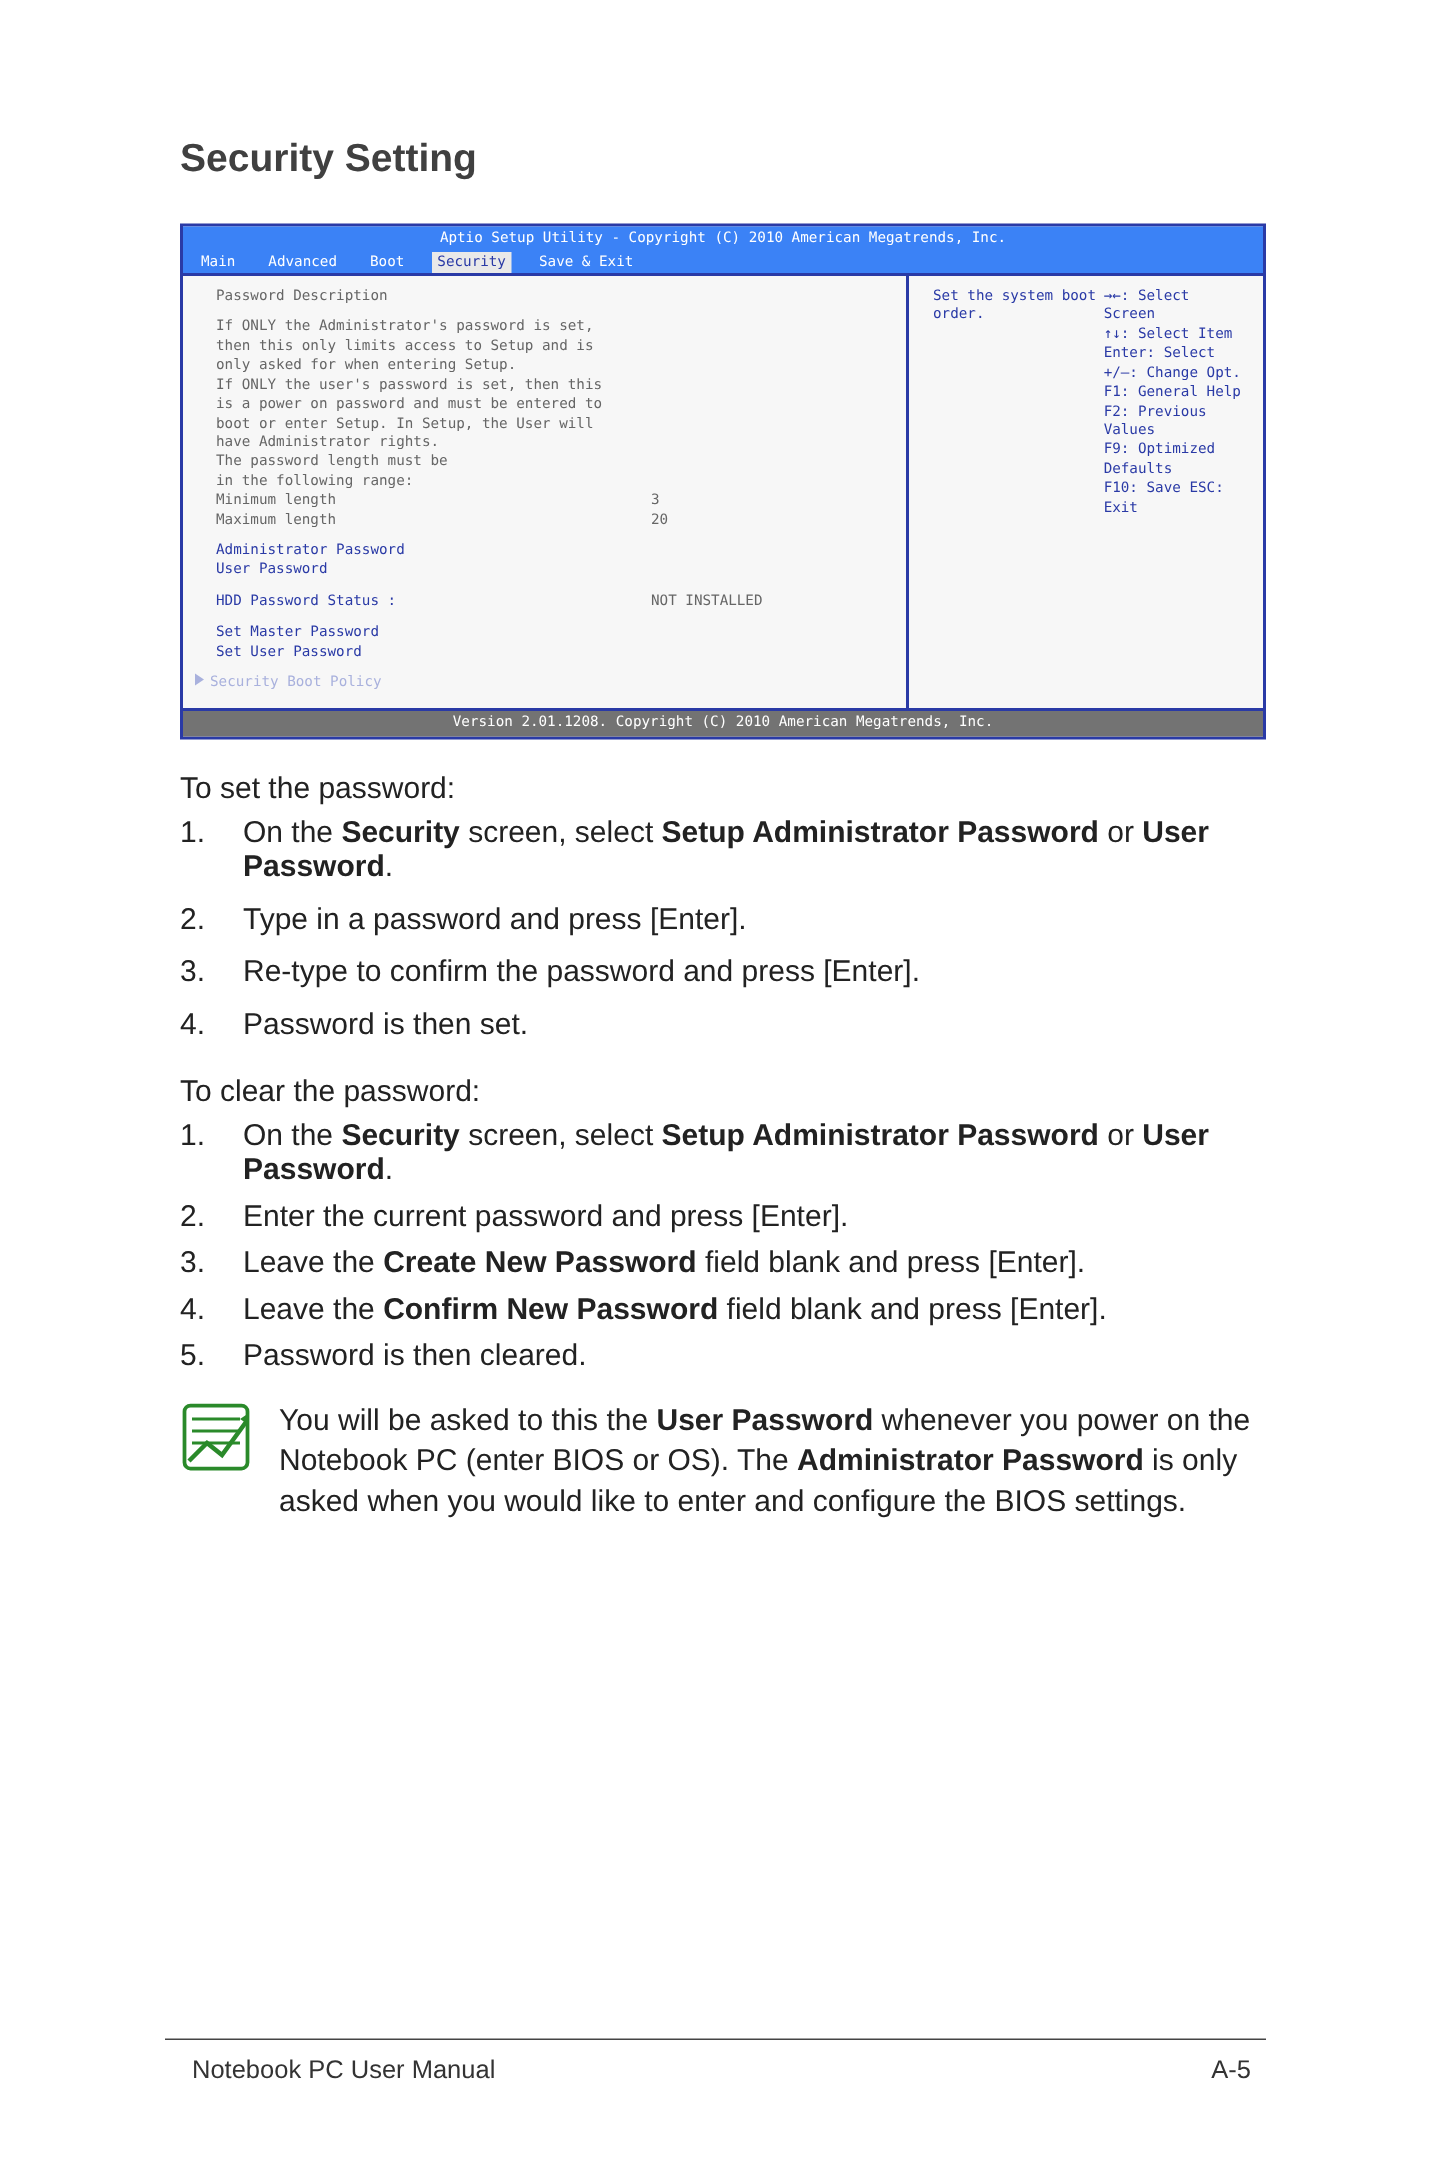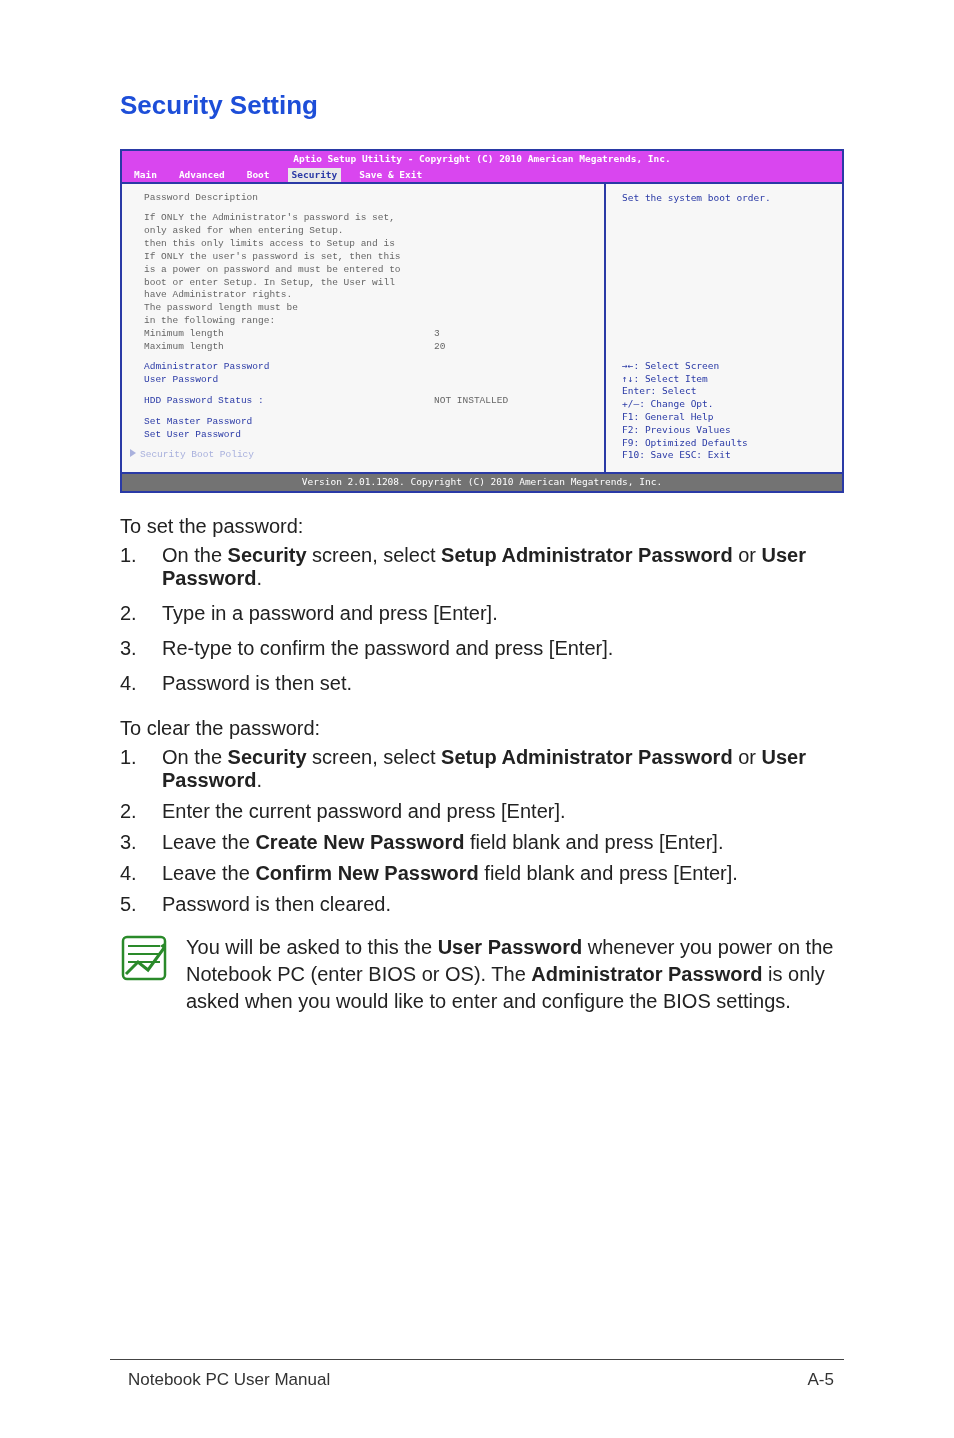--- a/index.html
+++ b/index.html
@@ -12,38 +12,37 @@
     height: 1438px;
     box-sizing: border-box;
     position: relative;
   }
   .page {
     padding: 90px 110px 0 120px;
   }
   h2.section-title {
     font-size: 26px;
     font-weight: 700;
-    color: #1d4ed8;
+    color: #404040;
     margin: 0 0 28px 0;
   }
 
   
   .bios {
     border: 2px solid #2a3aa6;
     background: #f7f7f7;
     font-family: "DejaVu Sans Mono", "Lucida Console", monospace;
     font-size: 9.5px;
     color: #2a3aa6;
     line-height: 1.35;
   }
   .bios-header {
-    background: #d946ef;
+    background: #3b82f6;
     color: #fff;
     padding: 2px 8px 0 8px;
-    font-weight: bold;
   }
   .bios-header-title {
     text-align: center;
   }
   .bios-menu {
     display: flex;
     gap: 14px;
     align-items: flex-end;
     margin-top: 2px;
   }
@@ -55,28 +54,27 @@
     color: #2a3aa6;
   }
   .bios-body {
     display: flex;
   }
   .bios-left {
     flex: 1;
     padding: 8px 10px 10px 22px;
     border-top: 2px solid #2a3aa6;
     border-right: 2px solid #2a3aa6;
-    font-family: Liberation Mono, monospace;
   }
   .bios-right {
     width: 210px;
     padding: 8px 10px 10px 16px;
     border-top: 2px solid #2a3aa6;
     display: flex;
-    flex-direction: column;
+    flex-direction: row;
     justify-content: space-between;
   }
   .bios-left .gray { color: #666; }
   .bios-left .row { display: flex; }
   .bios-left .row .lab { width: 290px; }
   .bios-right .hint-top { color: #2a3aa6; }
   .bios-right .keys { color: #2a3aa6; }
   .arrows-icon {
     display: inline-block;
     letter-spacing: -1px;
@@ -172,22 +170,22 @@
         <span>Boot</span>
         <span class="active">Security</span>
         <span>Save &amp; Exit</span>
       </div>
     </div>
     <div class="bios-body">
       <div class="bios-left">
         <div class="gray">Password Description</div>
         <div style="height:8px"></div>
         <div class="gray">If ONLY the Administrator's password is set,</div>
+        <div class="gray">then this only limits access to Setup and is</div>
         <div class="gray">only asked for when entering Setup.</div>
-        <div class="gray">then this only limits access to Setup and is</div>
         <div class="gray">If ONLY the user's password is set, then this</div>
         <div class="gray">is a power on password and must be entered to</div>
         <div class="gray">boot or enter Setup. In Setup, the User will</div>
         <div class="gray">have Administrator rights.</div>
         <div class="gray">The password length must be</div>
         <div class="gray">in the following range:</div>
         <div class="gray row">
           <span class="lab">Minimum length</span>
           <span>3</span>
         </div>

